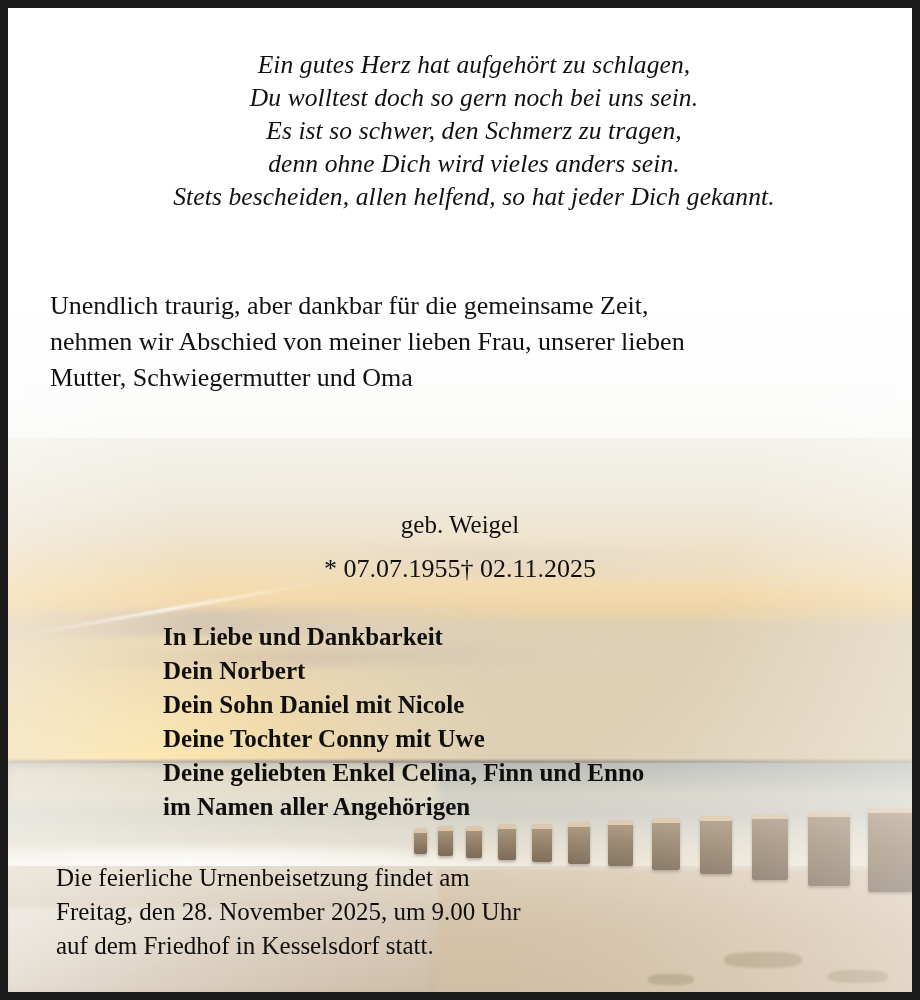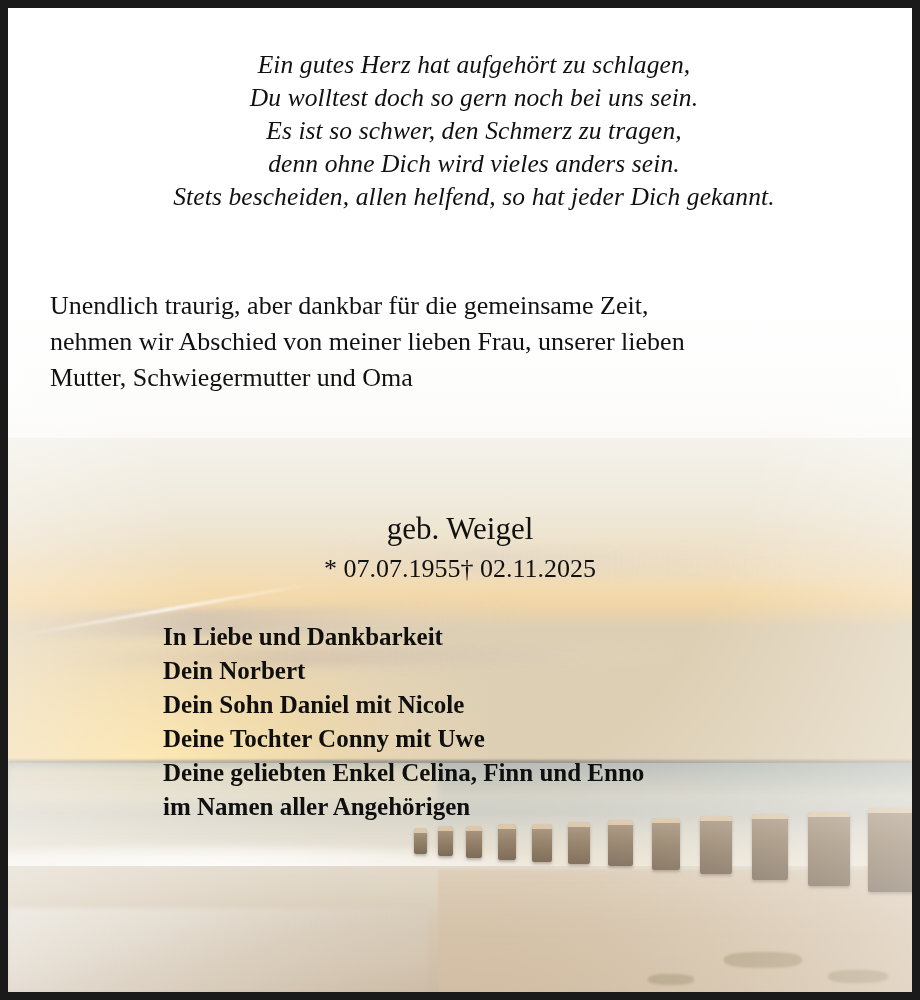--- a/index.html
+++ b/index.html
@@ -238,21 +238,21 @@
     font-weight: bold;
     color: #0d0d0d;
     letter-spacing: 0.5px;
   }
   .maiden {
     position: absolute;
     left: 0;
     top: 503px;
     width: 904px;
     text-align: center;
-    font-size: 31px;
+    font-size: 25px;
     color: #111111;
   }
   .dates {
     position: absolute;
     left: 0;
     top: 546px;
     width: 904px;
     text-align: center;
     font-size: 26px;
     color: #111111;
@@ -349,16 +349,21 @@
 
       <div class="family">
         <div class="lead">In Liebe und Dankbarkeit</div>
         <div class="b">Dein Norbert</div>
         <div class="b">Dein Sohn Daniel mit Nicole</div>
         <div class="b">Deine Tochter Conny mit Uwe</div>
         <div class="b">Deine geliebten Enkel Celina, Finn und Enno</div>
         <div class="b">im Namen aller Angehörigen</div>
       </div>
 
+      <div class="funeral">
+        <div>Die feierliche Urnenbeisetzung findet am</div>
+        <div>Freitag, den 28. November 2025, um 9.00 Uhr</div>
+        <div>auf dem Friedhof in Kesselsdorf statt.</div>
+      </div>
 
     </div>
   </div>
 </div>
 
 </body></html>

